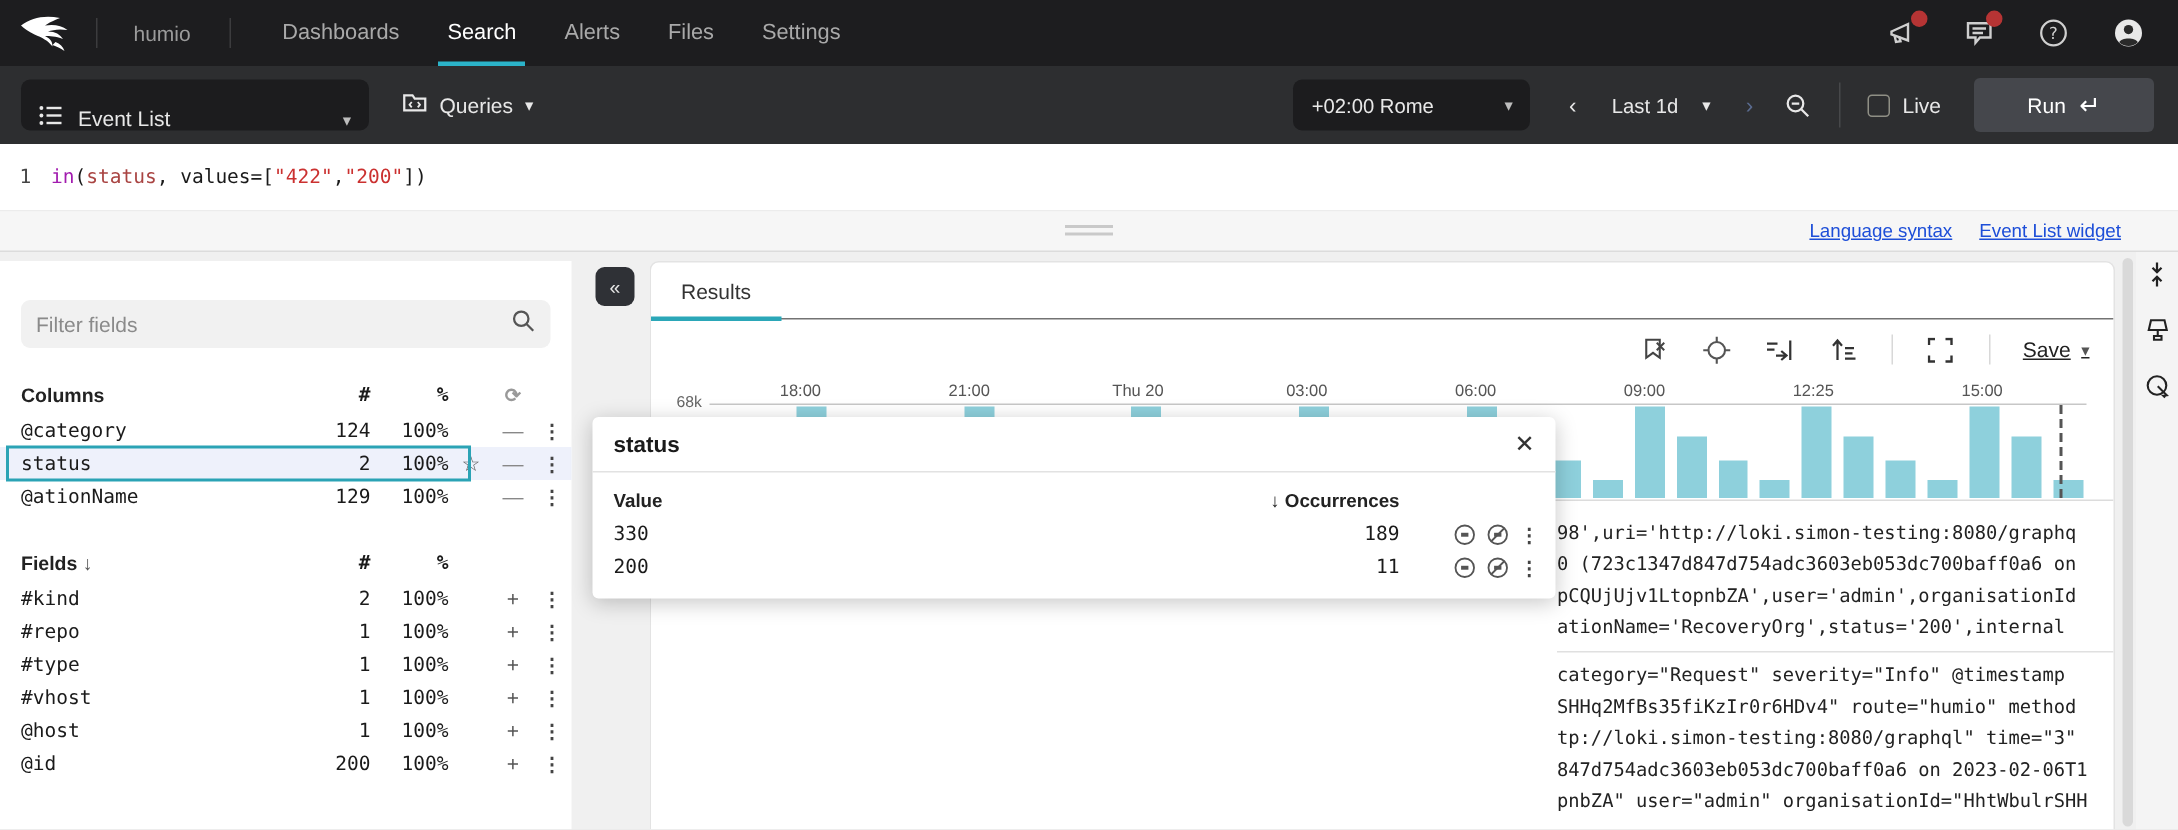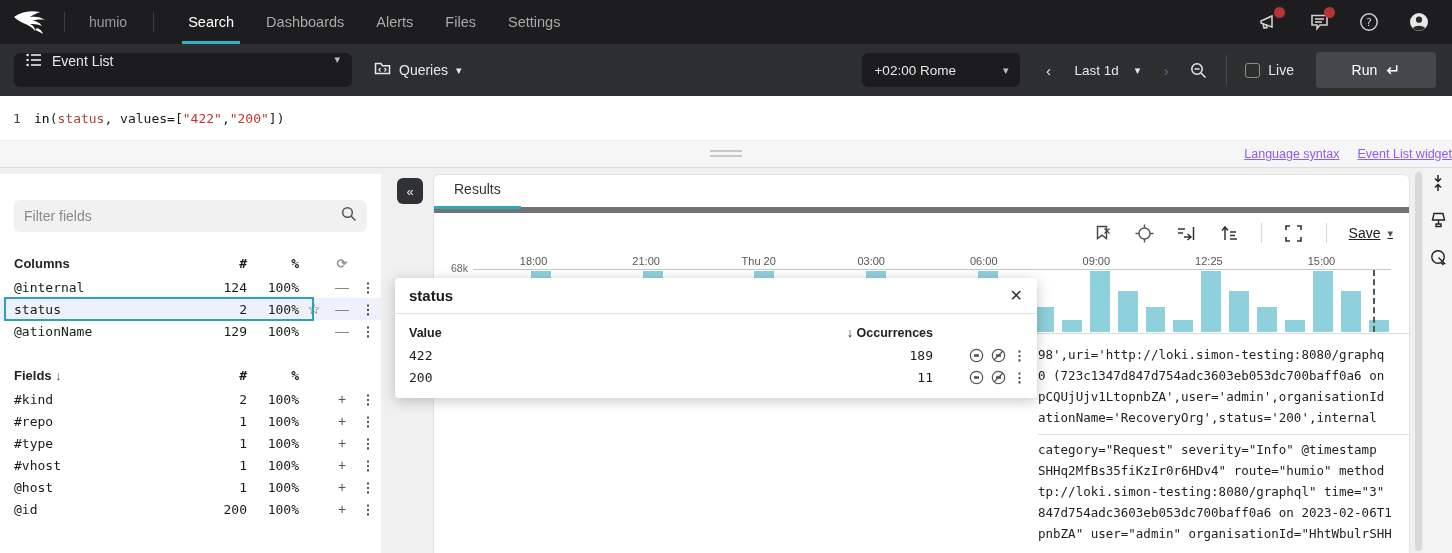--- a/index.html
+++ b/index.html
@@ -16,50 +16,50 @@
   .nav-item { position:relative; height:100%; display:flex; align-items:center; padding:0 16px;
               font-size:14.5px; color:#a9a9a9; cursor:pointer; }
   .nav-item.active { color:#ffffff; }
   .nav-item.active::after { content:''; position:absolute; left:10px; right:10px; bottom:0; height:3px; background:#2bb3c9; }
   .top-right { margin-left:auto; display:flex; align-items:center; gap:28px; padding-right:22px; }
   .top-ic { position:relative; width:22px; height:22px; display:flex; align-items:center; justify-content:center; cursor:pointer; }
   .badge-dot { position:absolute; top:-4px; right:-5px; width:11px; height:11px; border-radius:50%; background:#b63434; }
 
   
   .toolbar { height:52px; background:#2d2e30; display:flex; align-items:center; color:#e8e8e8; }
-  .viewsel { width:338px; height:34px; margin-left:14px; background:#1c1c1e; border-radius:6px;
-             display:flex; align-items:flex-start; padding:0 12px; gap:10px; font-size:14px; cursor:pointer; }
+  .viewsel { width:232px; height:34px; margin-left:14px; background:#1c1c1e; border-radius:6px;
+             display:flex; align-items:flex-end; padding:0 12px; gap:10px; font-size:14px; cursor:pointer; }
   .viewsel .chev { margin-left:auto; color:#bdbdbd; }
   .queries-btn { display:flex; align-items:center; gap:8px; margin-left:22px; font-size:14px; cursor:pointer; }
   .tb-right { margin-left:auto; display:flex; align-items:center; padding-right:16px; }
   .tzsel { width:158px; height:34px; background:#1c1c1e; border-radius:6px; display:flex; align-items:center;
            padding:0 12px; font-size:13.5px; cursor:pointer; }
   .tzsel .chev { margin-left:auto; color:#bdbdbd; }
   .tnav { display:flex; align-items:center; gap:4px; margin-left:14px; }
   .tnav-btn { width:28px; height:28px; display:flex; align-items:center; justify-content:center; font-size:15px; cursor:pointer; }
   .range { display:flex; align-items:center; gap:16px; font-size:13.5px; padding:0 8px; cursor:pointer; }
   .chev { font-size:11px; }
   .tb-div { width:1px; height:30px; background:#47484a; margin:0 18px 0 14px; }
   .live { display:flex; align-items:center; gap:8px; font-size:14px; cursor:pointer; }
   .livebox { width:15px; height:15px; border:1.5px solid #8f8f85; border-radius:3px; background:transparent; }
   .run-btn { width:120px; height:36px; margin-left:22px; background:#45474c; border-radius:4px; color:#fff;
              font-size:14px; display:flex; align-items:center; justify-content:center; gap:9px; cursor:pointer; }
 
   
   .editor { height:45px; background:#ffffff; display:flex; align-items:center;
             font-family:"DejaVu Sans Mono", monospace; font-size:13px; border-bottom:1px solid #ececec; }
   .lineno { width:34px; text-align:center; color:#444; }
-  .tok-kw { color:#000000; } .tok-fld { color:#a94442; } .tok-str { color:#cb3130; } .tok-pl { color:#1a1a1a; }
+  .tok-kw { color:#a21caf; } .tok-fld { color:#a94442; } .tok-str { color:#cb3130; } .tok-pl { color:#1a1a1a; }
 
   
   .strip { height:27px; background:#f6f6f6; border-bottom:1px solid #dcdcdc; position:relative;
            display:flex; align-items:center; }
   .grip { position:absolute; left:50%; top:6px; transform:translateX(-50%); cursor:row-resize; }
   .grip i { display:block; width:32px; height:2px; background:#c9c9c9; margin:3px 0; }
-  .strip-links { margin-left:auto; display:flex; gap:18px; font-size:12.5px; color:#8b5cf6; }
+  .strip-links { margin-left:auto; display:flex; gap:18px; padding-right:38px; font-size:12.5px; color:#1d4ed8; }
   .strip-links span { text-decoration:underline; cursor:pointer; }
 
   
   .main { position:absolute; top:168px; left:0; right:0; bottom:0; background:#f0f0f0; }
 
   .left-panel { position:absolute; left:0; top:6px; bottom:0; width:381px; background:#fff; padding:14px 0 0 0; }
   .lp-head { display:flex; align-items:center; padding:0 0 0 14px; }
   .lp-summary { font-size:13px; color:#333; }
   .fetch-btn { margin-left:auto; margin-right:0; width:122px; height:34px; background:#e2e2e2; border-radius:4px 0 0 4px;
                display:flex; align-items:center; justify-content:center; gap:8px; font-size:14px; color:#1a1a1a; cursor:pointer; }
@@ -83,21 +83,21 @@
   .frow.selected::before { content:''; position:absolute; left:4px; top:-1px; bottom:-1px; width:306px;
                            border:2px solid #2ba3b5; pointer-events:none; }
 
   .collapse-btn { position:absolute; left:397px; top:10px; width:26px; height:26px; background:#2f3136;
                   border-radius:6px; color:#e6e6e6; display:flex; align-items:center; justify-content:center;
                   font-size:13px; cursor:pointer; }
 
   
   .results { position:absolute; left:433px; top:6px; right:42px; bottom:0; background:#fff;
              border-radius:6px 6px 0 0; border:1px solid #e3e3e3; border-bottom:none; overflow:hidden; }
-  .tabs { height:38px; border-bottom:6px solid #737373; display:flex; align-items:flex-end; }
+  .tabs { height:38px; border-bottom:1px solid #737373; display:flex; align-items:flex-end; }
   .tab { position:relative; padding:0 20px 10px 20px; font-size:14px; color:#333; cursor:pointer; }
   .tab.active::after { content:''; position:absolute; left:0; right:0; bottom:-2px; height:3px; background:#2ba7b8; }
   .res-toolbar { height:40px; display:flex; align-items:center; justify-content:flex-end; gap:22px; padding-right:16px; }
   .rt-ic { width:20px; height:20px; display:flex; align-items:center; justify-content:center; cursor:pointer; color:#444; }
   .rt-div { width:1px; height:20px; background:#d8d8d8; }
   .save { display:flex; align-items:center; gap:7px; font-size:14px; color:#222; cursor:pointer;text-decoration:underline; }
   .save .chev { color:#555; }
 
   .chart { position:relative; height:80px; }
   .ylab { position:absolute; left:17px; top:9px; font-size:10.5px; color:#666; }
@@ -147,22 +147,22 @@
     <div class="logo">
       <svg width="40" height="28" viewBox="0 0 40 28" fill="#fff">
         <path d="M1 9 C8 4 16 2 27 4 C22 6 20 7 17 9 C23 8 28 9 32 12 C26 11 22 12 19 13 C24 13 27 15 29 18 C24 16 20 16 17 16 C21 18 22 20 22 23 C19 19 15 17 10 15 C6 13 3 11 1 9 Z"></path>
         <path d="M24 20 C27 21 29 23 30 26 C27 24 25 23 22 22 Z"></path>
       </svg>
     </div>
     <div class="vdiv"></div>
     <div class="brand">humio</div>
     <div class="vdiv"></div>
     <div class="main-nav">
+        <div class="nav-item">Dashboards</div>
         <div class="nav-item active">Search</div>
-        <div class="nav-item">Dashboards</div>
         <div class="nav-item">Alerts</div>
         <div class="nav-item">Files</div>
         <div class="nav-item">Settings</div>
       </div>
     <div class="top-right">
       <div class="top-ic">
         <svg width="20" height="18" viewBox="0 0 20 18" fill="none" stroke="#cfcfcf" stroke-width="1.6">
           <path d="M2 8 L13 3 L13 14 L2 10 Z"></path>
             <path d="M4 10.5 L5 15 L8 14.5 L7 11.2"></path>
         </svg>
@@ -282,21 +282,21 @@
         <div class="fhead">
           <span>Columns</span>
           <span class="fnum">#</span>
           <span class="fnum">%</span>
           <span></span>
           <span class="fc sync">⟳</span>
           <span></span>
         </div>
         <div id="columns-rows">
             <div class="frow">
-              <span class="fname">@internal</span>
+              <span class="fname">@category</span>
               <span class="fnum">124</span>
               <span class="fnum">100%</span>
               <span class="fc"></span>
               <span class="fc" style="color: rgb(136, 136, 136);">—</span>
               <span class="fc kebab">⋮</span>
             </div>
             <div class="frow selected">
               <span class="fname">status</span>
               <span class="fnum">2</span>
               <span class="fnum">100%</span>
@@ -530,21 +530,21 @@
       <span class="popup-close">✕</span>
     </div>
     <div class="ptable">
       <div class="prow-head">
         <span class="pval">Value</span>
         <span class="pocc"><span>↓</span> <span>Occurrences</span></span>
         <span class="picn"></span>
       </div>
       <div id="popup-rows">
   <div class="prow">
-    <span class="pval">422</span>
+    <span class="pval">330</span>
     <span class="pocc">189</span>
     <span class="picn">
       <svg width="15" height="15" viewBox="0 0 16 16">
         <circle cx="8" cy="8" r="6.6" fill="none" stroke="#555" stroke-width="1.3"></circle>
         <rect x="5.4" y="6.6" width="5.2" height="2.8" fill="#555"></rect>
       </svg>
       <svg width="15" height="15" viewBox="0 0 16 16">
         <circle cx="8" cy="8" r="6.6" fill="none" stroke="#555" stroke-width="1.3"></circle>
         <rect x="5.4" y="6.6" width="5.2" height="2.8" fill="#555"></rect>
         <line x1="3.2" y1="12.8" x2="12.8" y2="3.2" stroke="#555" stroke-width="1.3"></line>

